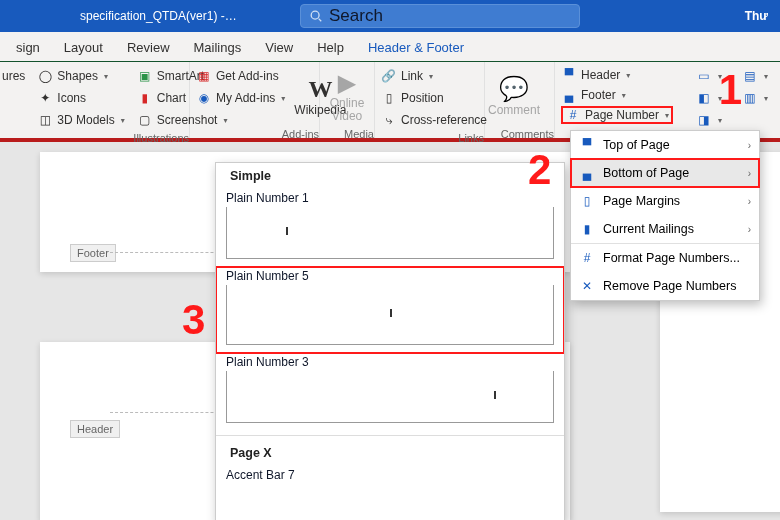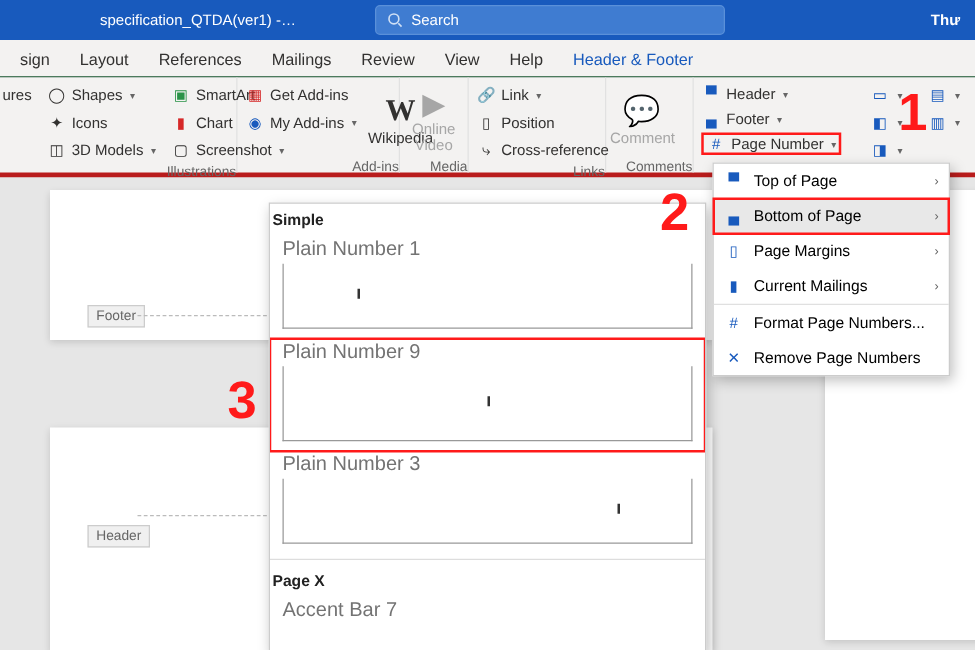--- a/index.html
+++ b/index.html
@@ -2,21 +2,21 @@
 <html><head>
 <meta charset="utf-8">
 <style>
   * { box-sizing: border-box; margin: 0; padding: 0; font-family: "Segoe UI", Arial, sans-serif; }
   body { width: 780px; height: 520px; background: #e6e6e6; overflow: hidden; position: relative; }
   
   .titlebar { height: 32px; background: #185abd; display: flex; align-items: center; color: #fff; font-size: 12px; }
   .titlebar .title { margin-left: 80px; width: 210px; }
   .searchbox { margin-left: 10px; background: #3f7cd1; height: 24px; border-radius: 4px; display: flex; align-items: center; padding: 0 8px; width: 280px; border: 1px solid #5a90d9; }
   .searchbox .icon { width: 14px; height: 14px; margin-right: 6px; color: #d0e0f5; }
-  .searchbox span.txt { color: #ffffff; font-size: 12px; }
+  .searchbox span.txt { color: #0f172a; font-size: 17px; }
   .titlebar .right { margin-left: auto; margin-right: 12px; font-weight: bold; }
 
   .tabsbar { height: 30px; background: #f3f2f1; display: flex; align-items: flex-end; padding: 0 4px; border-bottom: 1px solid #14532d; font-size: 13px; color: #323130; }
   .tab { padding: 6px 12px; cursor: default; }
   .tab.ctx { color: #185abd; }
 
   .ribbon { height: 80px; background: #f3f2f1; border-bottom: 4px solid #b91c1c; display: flex; position: relative; }
   .grp { border-right: 1px solid #e1e1e1; display: flex; flex-direction: column; padding: 4px 0 0 0; }
   .grp .content { display: flex; flex: 1; align-items: flex-start; }
   .grp .label { text-align: right; font-size: 11px; color: #666; padding: 2px 0; }
@@ -41,23 +41,23 @@
 
   .pn-menu { position: absolute; right: 20px; top: 130px; width: 190px; background: #fff; border: 1px solid #ccc; box-shadow: 2px 4px 10px rgba(0,0,0,.25); z-index: 20; font-size: 12.5px; }
   .pn-item { display: flex; align-items: center; padding: 6px 8px; gap: 8px; position: relative; }
   .pn-item.sep-top { border-top: 1px solid #e0e0e0; }
   .pn-item .ic { width: 16px; height: 16px; color: #185abd; display:flex; align-items:center; justify-content:center; font-size:12px; }
   .pn-item .arrow { margin-left: auto; font-size: 10px; color: #666; }
   .pn-item.selected { background: #e8e8e8; }
   .pn-item.selected::after { content:""; position:absolute; inset:-1px; border:2px solid #ff1a1a; pointer-events:none; }
 
   .gallery { position: absolute; left: 215px; top: 162px; width: 350px; height: 360px; background: #fff; border: 1px solid #ccc; box-shadow: 2px 4px 10px rgba(0,0,0,.25); z-index: 15; overflow:hidden; }
-  .gal-head { font-size: 12.5px; font-weight: 600; padding: 6px 2px; color: #222; }
+  .gal-head { font-size: 12.5px; font-weight: 600; padding: 6px 14px; color: #222; }
   .gal-item { padding: 2px 10px 8px 10px; }
-  .gal-item .name { font-size: 16px; color: #737373; margin-bottom: 2px; }
+  .gal-item .name { font-size: 12px; color: #0f172a; margin-bottom: 2px; }
   .gal-item .preview { height: 52px; border-left: 1px solid #999; border-right: 1px solid #999; border-bottom: 1px solid #999; position: relative; background:#fff; }
   .gal-item .tick { position: absolute; width: 2px; height: 8px; background: #333; top: 40%; }
   .gal-item.hl { outline: 2.5px solid #ff1a1a; outline-offset: -1px; }
   .gal-item.hl .preview { height: 60px; }
   .gallery .sep { border-top: 1px solid #ddd; margin: 4px 0; }
 
   svg { display: block; }
   .hf-col .rb { height: 18px; }
   .hf-col { padding-right: 4px; }
 </style>
@@ -74,23 +74,22 @@
         </svg>
     </span>
     <span class="txt">Search</span>
   </div>
   <div class="right">Thư</div>
 </div>
 
 <div class="tabsbar">
   <div class="tab">sign</div>
   <div class="tab">Layout</div>
-  <div class="tab">References</div>
+  <div class="tab">Review</div>
   <div class="tab">Mailings</div>
-  <div class="tab">Review</div>
   <div class="tab">View</div>
   <div class="tab">Help</div>
   <div class="tab ctx">Header &amp; Footer</div>
 </div>
 
 <div class="ribbon">
 
   <div class="grp" style="width:190px">
     <div class="content">
       <div class="col" style="padding-left:2px">
@@ -290,21 +289,21 @@
 
 <div class="gallery">
   <div class="gal-head">Simple</div>
   <div class="gal-item">
     <div class="name">Plain Number 1</div>
     <div class="preview">
         <span class="tick" style="left:18%"></span>
       </div>
   </div>
   <div class="gal-item hl">
-    <div class="name">Plain Number 9</div>
+    <div class="name">Plain Number 5</div>
     <div class="preview">
         <span class="tick" style="left:50%"></span>
       </div>
   </div>
   <div class="gal-item">
     <div class="name">Plain Number 3</div>
     <div class="preview">
         <span class="tick" style="left:82%"></span>
       </div>
   </div>

